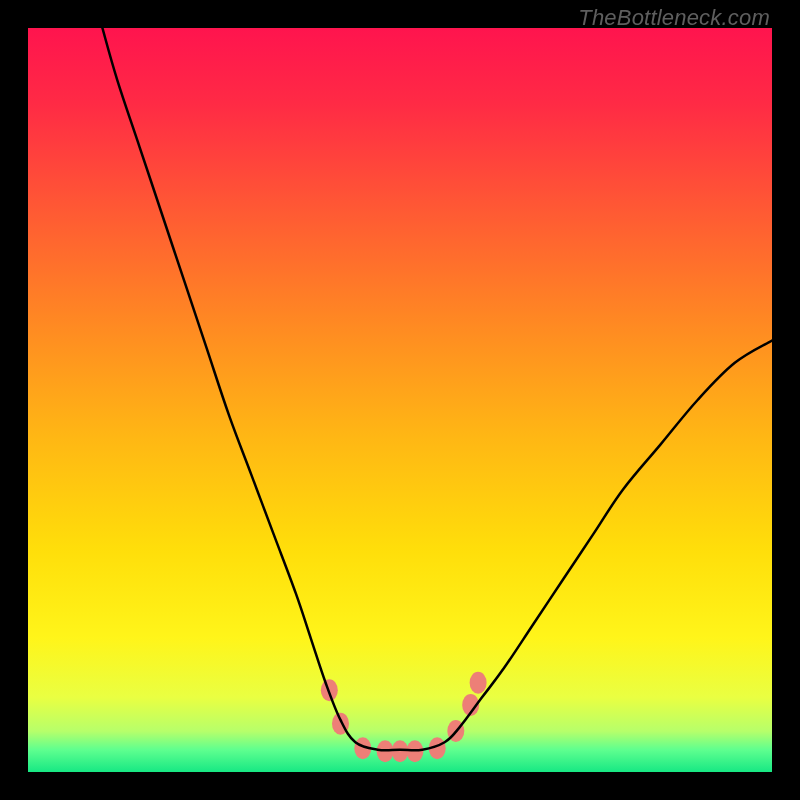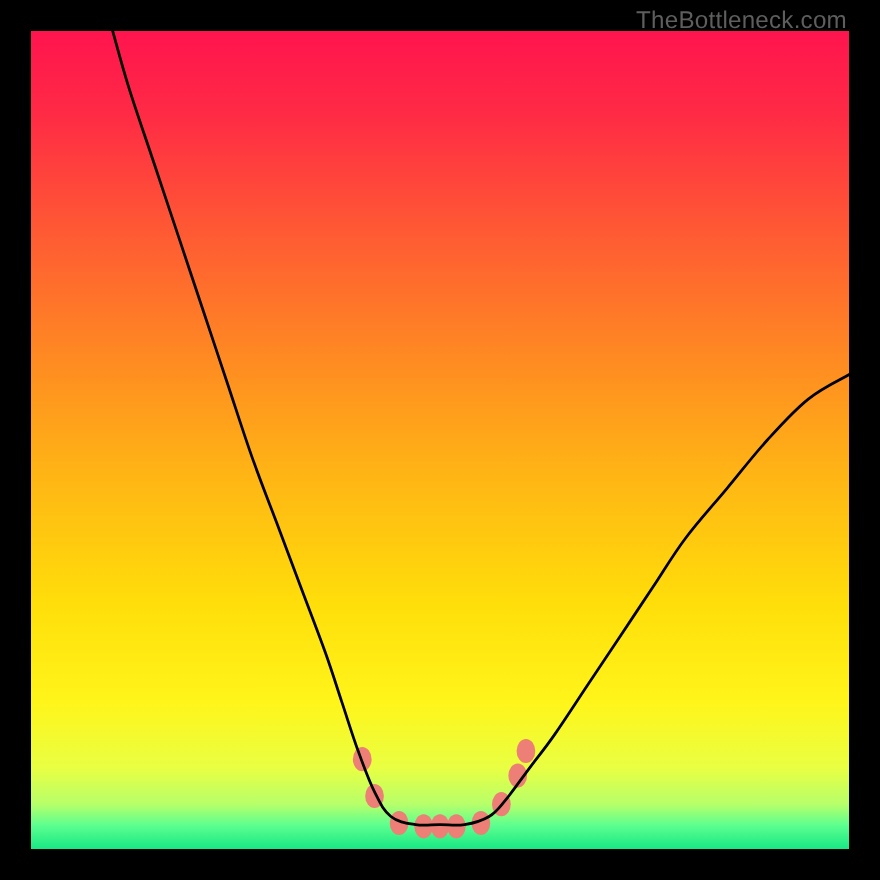--- a/index.html
+++ b/index.html
@@ -26,20 +26,21 @@
   }
   .watermark {
     position: absolute;
     top: 5px;
     right: 30px;
     color: #5e5e5e;
     font-size: 22px;
     letter-spacing: 0.2px;
     font-weight: 400;
     user-select: none;
+    font-style: italic;
   }
   svg {
     position: absolute;
     inset: 0;
   }
 </style>
 </head>
 <body>
 
 <div class="frame">

